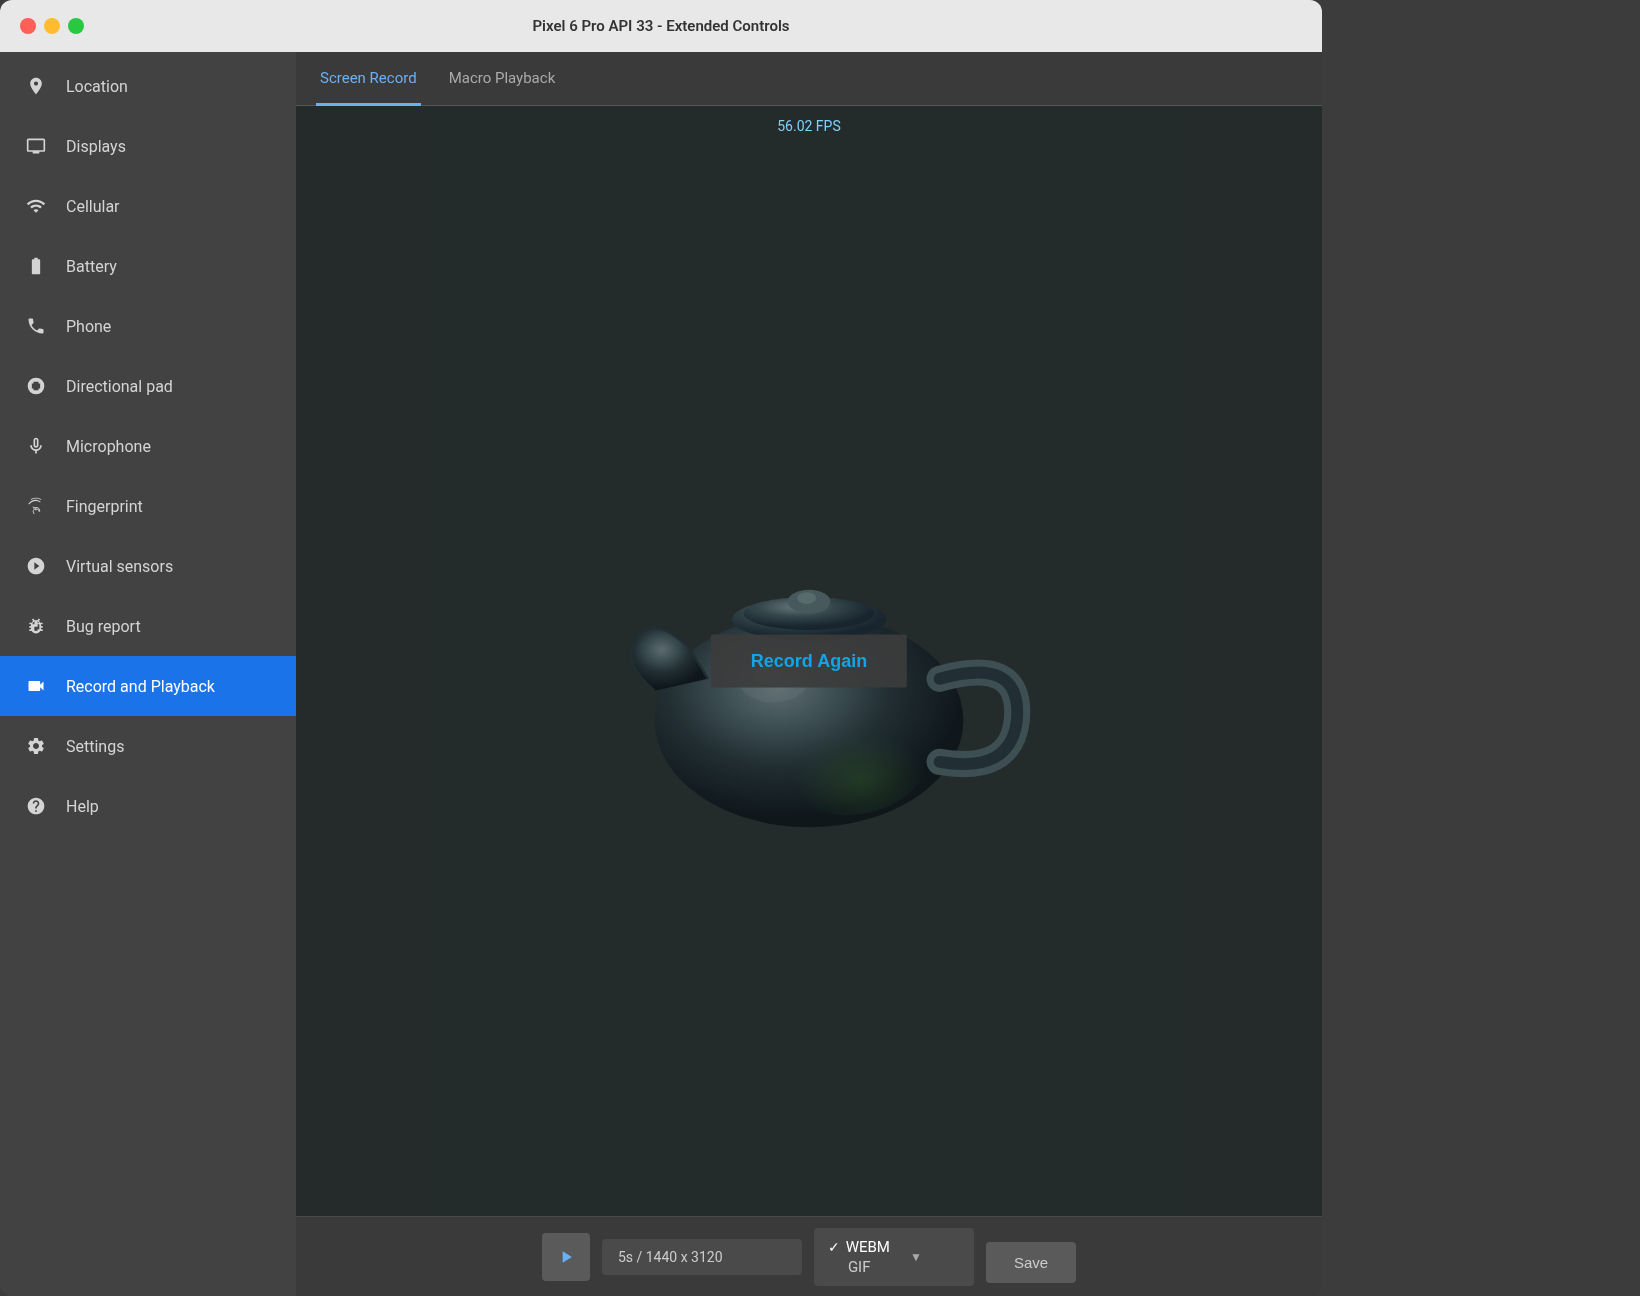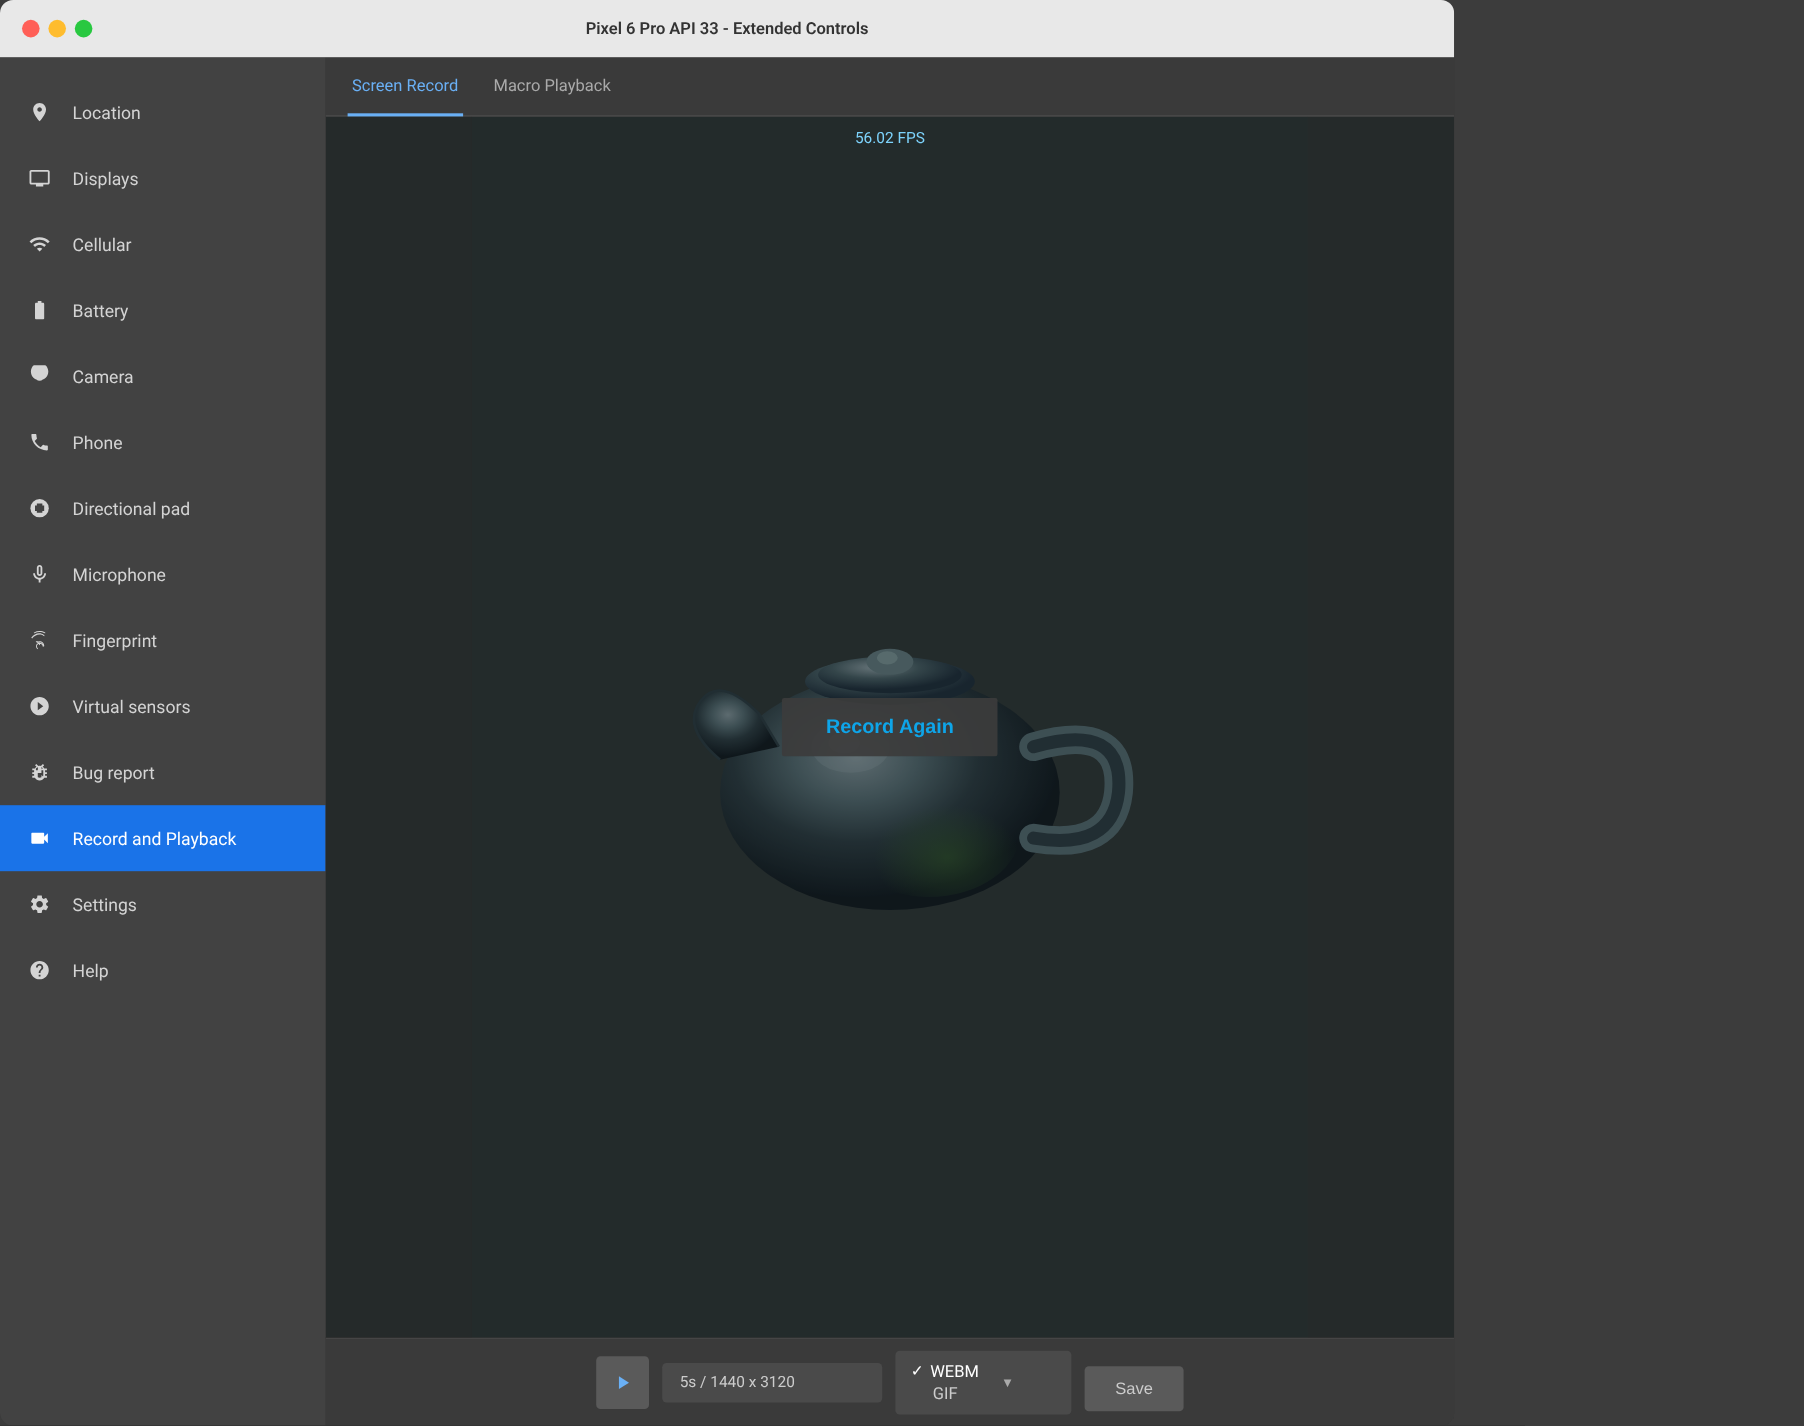--- a/index.html
+++ b/index.html
@@ -62,21 +62,21 @@
       overflow: hidden;
     }
 
     
     .sidebar {
       width: 296px;
       background: #424242;
       flex-shrink: 0;
       display: flex;
       flex-direction: column;
-      padding: 20px 0;
+      padding: 4px 0;
     }
 
     .sidebar-item {
       display: flex;
       align-items: center;
       padding: 0 24px;
       height: 60px;
       cursor: pointer;
       color: #d4d4d4;
       font-size: 16px;
@@ -307,28 +307,20 @@
 
       <div class="sidebar-item">
         <span class="sidebar-icon">
           <svg width="20" height="20" viewBox="0 0 24 24" fill="currentColor">
               <path d="M15.67 4H14V2h-4v2H8.33C7.6 4 7 4.6 7 5.33v15.33C7 21.4 7.6 22 8.33 22h7.33c.74 0 1.34-.6 1.34-1.33V5.33C17 4.6 16.4 4 15.67 4z"></path>
             </svg>
         </span>
         <span class="sidebar-label">Battery</span>
       </div>
 
-      <div class="sidebar-item">
-        <span class="sidebar-icon">
-          <svg width="20" height="20" viewBox="0 0 24 24" fill="currentColor">
-              <path d="M12 15.2A3.2 3.2 0 0 1 8.8 12 3.2 3.2 0 0 1 12 8.8 3.2 3.2 0 0 1 15.2 12a3.2 3.2 0 0 1-3.2 3.2M12 7a5 5 0 0 0-5 5 5 5 0 0 0 5 5 5 5 0 0 0 5-5 5 5 0 0 0-5-5m0-9.5C6.7-2.5 2.5 1.7 2.5 7s4.2 9.5 9.5 9.5 9.5-4.2 9.5-9.5S17.3-2.5 12-2.5z"></path>
-            </svg>
-        </span>
-        <span class="sidebar-label">Camera</span>
-      </div>
 
       <div class="sidebar-item">
         <span class="sidebar-icon">
           <svg width="20" height="20" viewBox="0 0 24 24" fill="currentColor">
               <path d="M6.62 10.79c1.44 2.83 3.76 5.14 6.59 6.59l2.2-2.2c.27-.27.67-.36 1.02-.24 1.12.37 2.33.57 3.57.57.55 0 1 .45 1 1V20c0 .55-.45 1-1 1-9.39 0-17-7.61-17-17 0-.55.45-1 1-1h3.5c.55 0 1 .45 1 1 0 1.25.2 2.45.57 3.57.11.35.03.74-.25 1.02l-2.2 2.2z"></path>
             </svg>
         </span>
         <span class="sidebar-label">Phone</span>
       </div>
 

